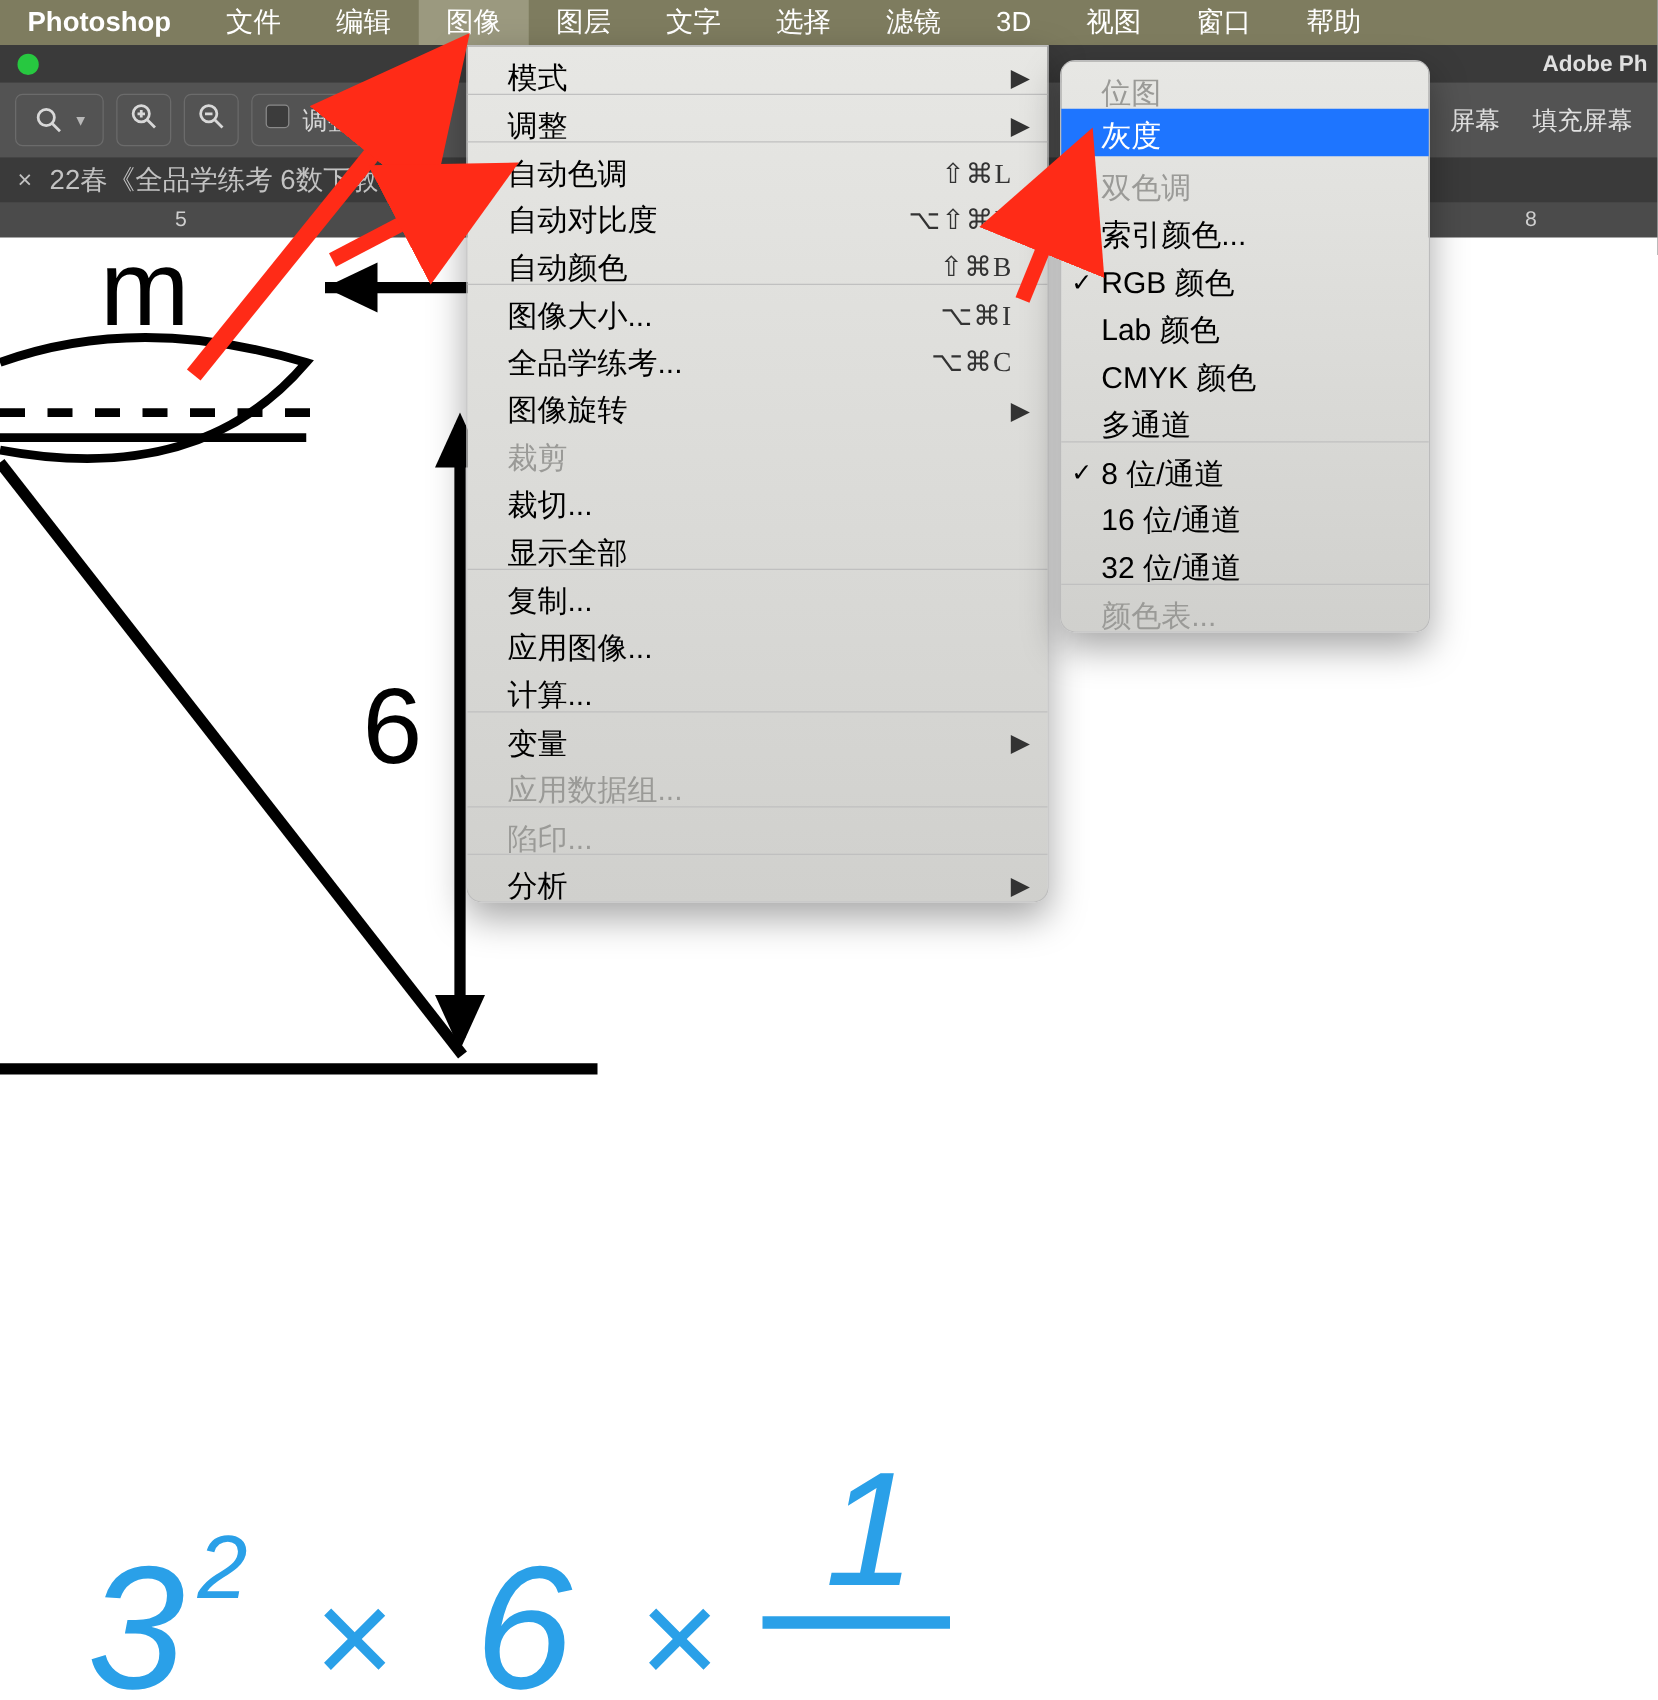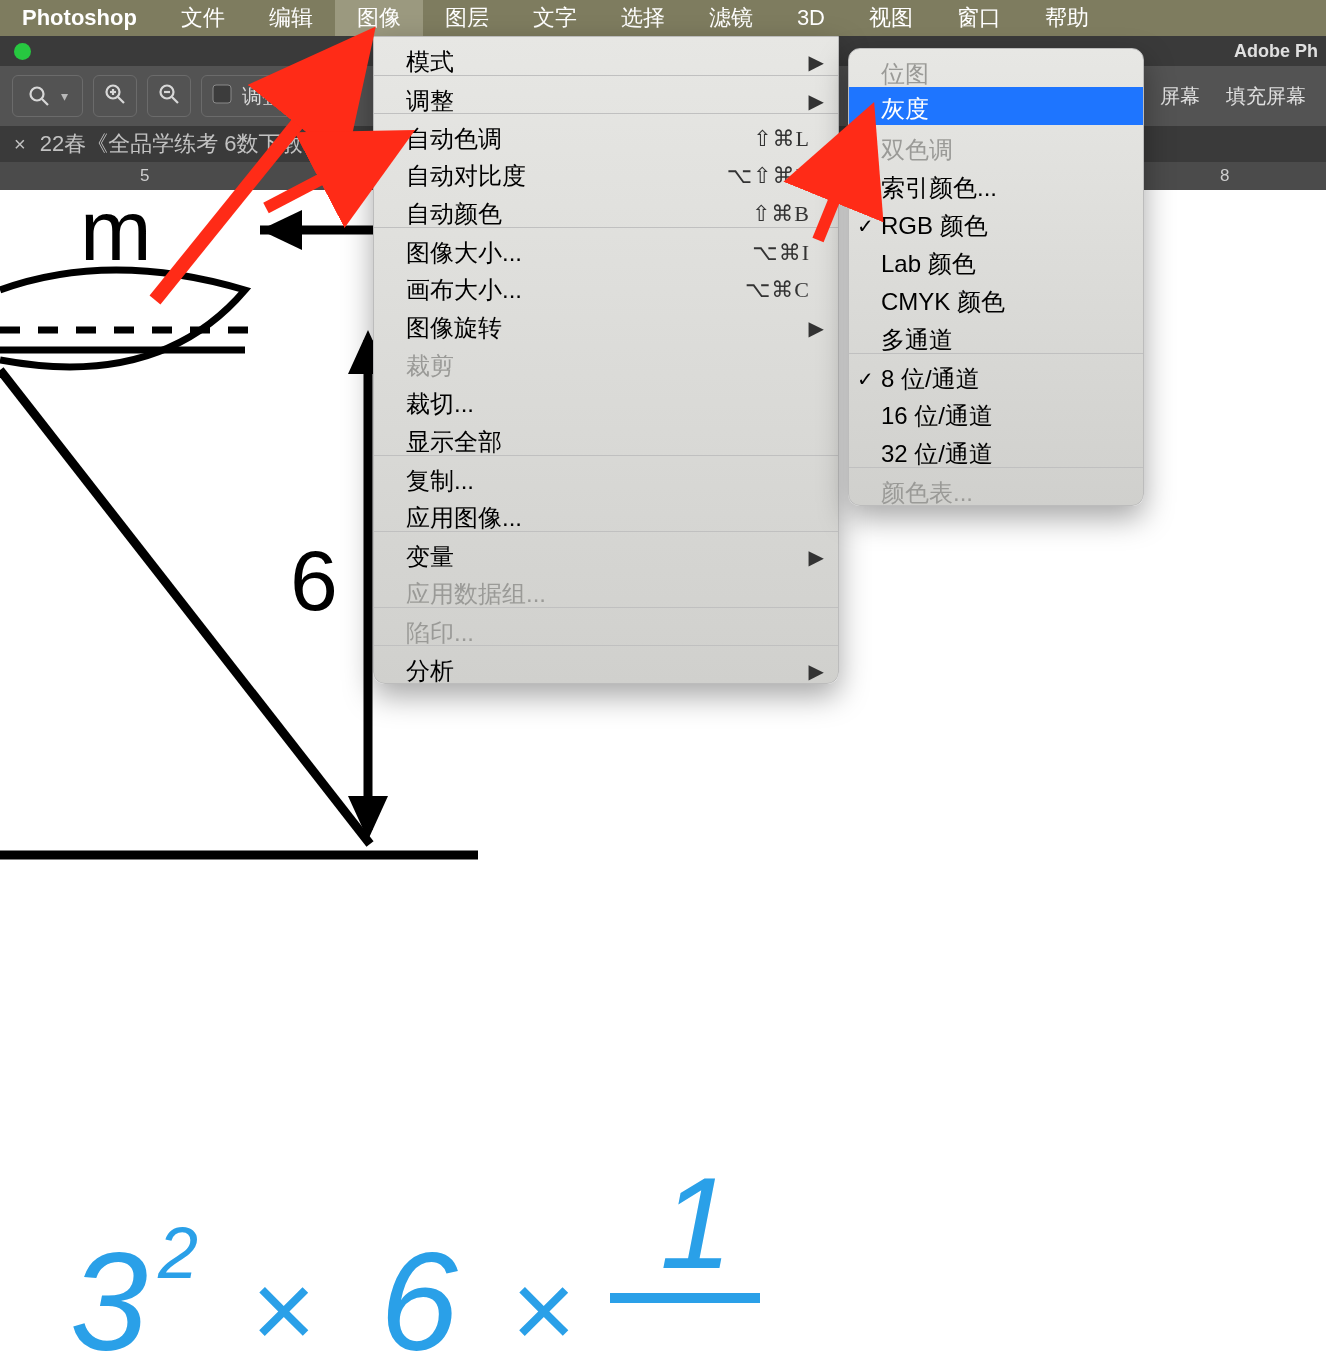--- a/index.html
+++ b/index.html
@@ -186,41 +186,44 @@
     </div>
     <div class="row">
       <span class="label">自动颜色</span>
       <span class="shortcut">⇧⌘B</span>
     </div>
     <div class="row sep-before">
       <span class="label">图像大小...</span>
       <span class="shortcut">⌥⌘I</span>
     </div>
     <div class="row">
-      <span class="label">画布大小...</span>
+      <span class="label">全品学练考...</span>
       <span class="shortcut">⌥⌘C</span>
     </div>
     <div class="row">
       <span class="label">图像旋转</span>
       <span class="arrow">▶</span>
     </div>
     <div class="row disabled">
       <span class="label">裁剪</span>
     </div>
     <div class="row">
       <span class="label">裁切...</span>
     </div>
     <div class="row">
       <span class="label">显示全部</span>
     </div>
     <div class="row sep-before">
       <span class="label">复制...</span>
     </div>
     <div class="row">
       <span class="label">应用图像...</span>
+    </div>
+    <div class="row">
+      <span class="label">计算...</span>
     </div>
     <div class="row sep-before">
       <span class="label">变量</span>
       <span class="arrow">▶</span>
     </div>
     <div class="row disabled">
       <span class="label">应用数据组...</span>
     </div>
     <div class="row sep-before disabled">
       <span class="label">陷印...</span>

